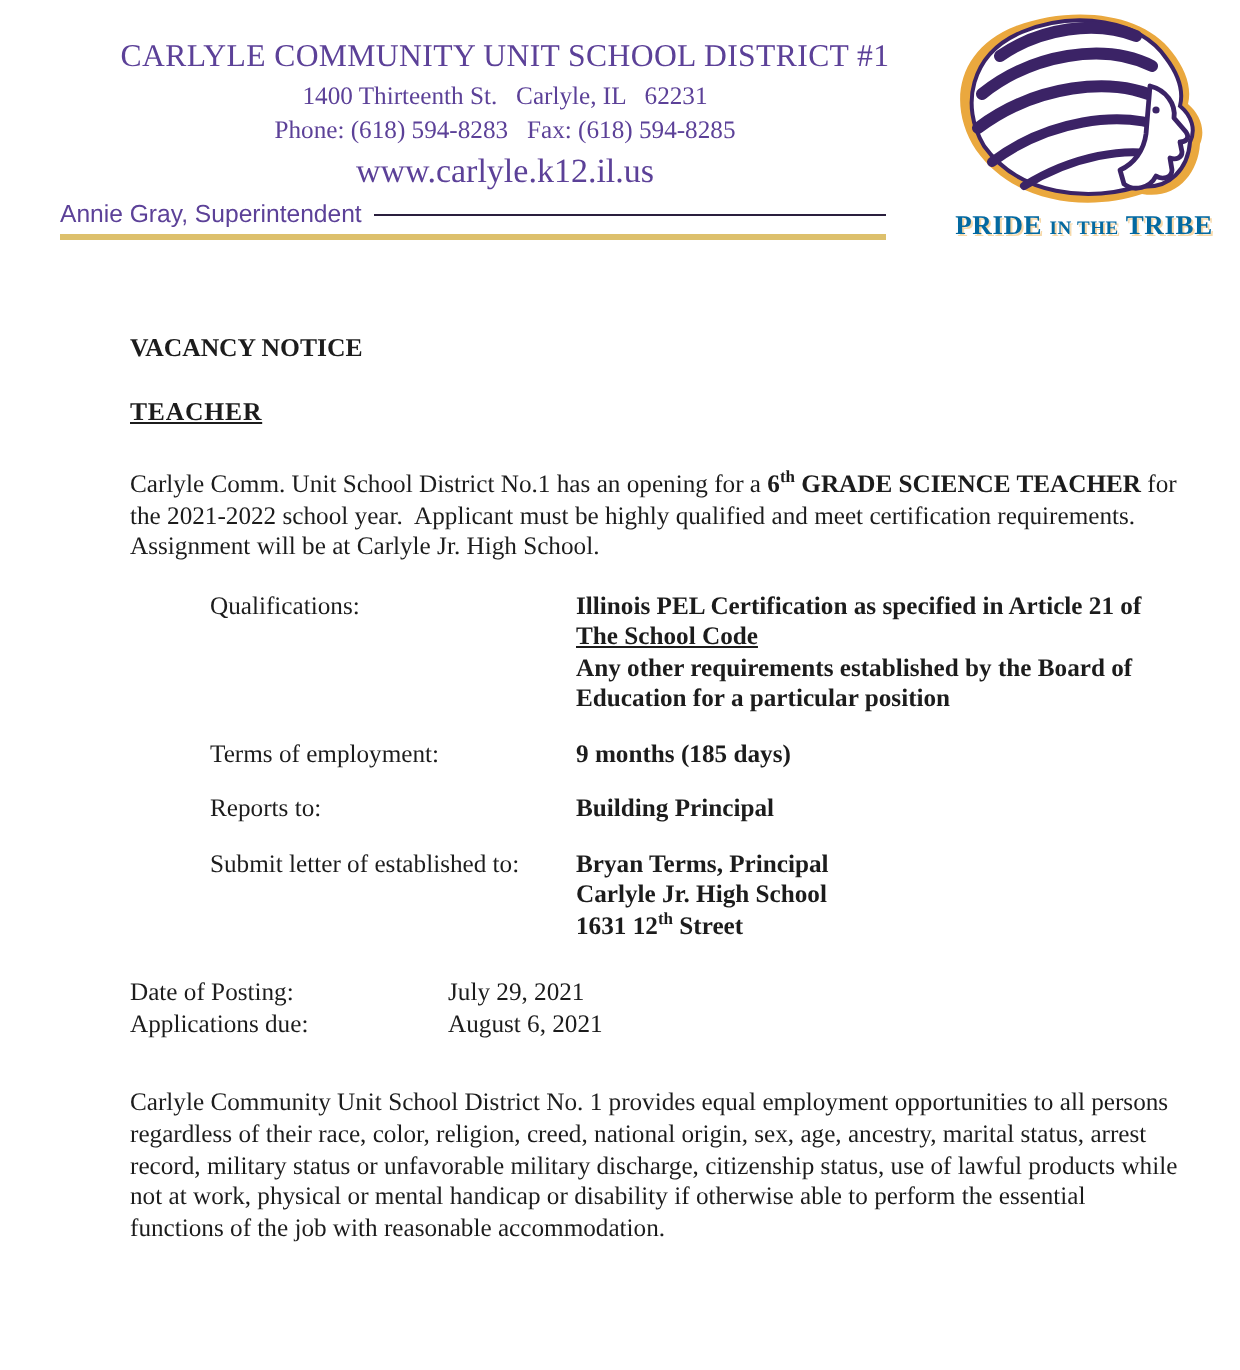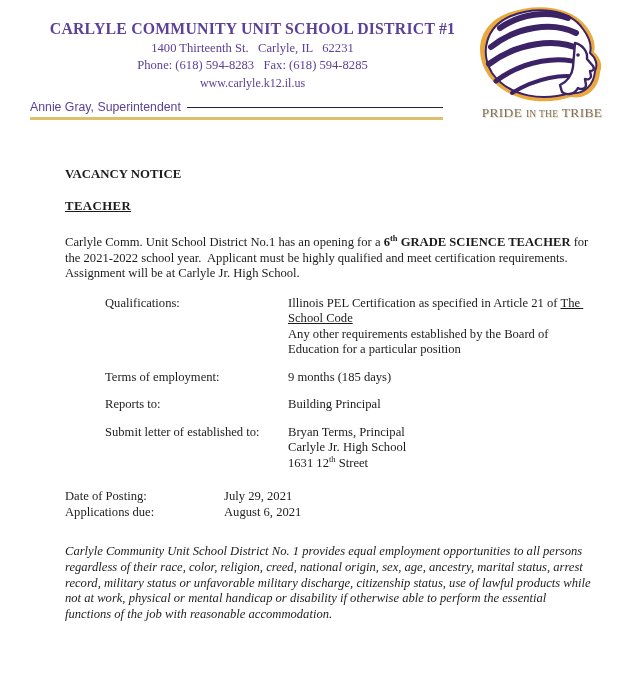--- a/index.html
+++ b/index.html
@@ -4,28 +4,28 @@
 <style>
   html,body { margin:0; padding:0; }
   body {
     width:620px; height:685px; background:#ffffff; overflow:hidden;
     font-family:"Liberation Serif", serif; color:#1c1c1c; position:relative;
   }
   .page { position:absolute; inset:0; }
 
   
   .lh { position:absolute; left:35px; top:20px; width:435px; text-align:center; color:#5c4198; }
-  .district { font-size:15.8px; font-weight:bold; letter-spacing:.2px; white-space:nowrap; }
+  .district { font-size:15.8px; font-weight:normal; letter-spacing:.2px; white-space:nowrap; }
   .lh-line { font-size:12.6px; margin-top:2.5px; white-space:pre-wrap; }
-  .website  { font-size:12px; }
+  .website  { font-size:17px; }
 
   .logo-box { position:absolute; left:471px; top:7px; width:142px; text-align:center; }
   .logo-box svg { display:block; margin:0 auto; }
   .motto {
-    font-weight:normal; color:#737373; font-size:13.5px; letter-spacing:.3px; margin-top:1px;
+    font-weight:bold; color:#0369a1; font-size:13.5px; letter-spacing:.3px; margin-top:1px;
     text-shadow:1px 1px 0 rgba(234,168,62,.45); white-space:nowrap;
   }
   .motto .sm { font-size:9.5px; }
 
   .super-block { position:absolute; left:30px; top:100px; width:413px; }
   .super-row { display:flex; align-items:center; }
   .super-name {
     color:#5c4198; font-family:"Liberation Sans", sans-serif; font-size:12.3px;
     white-space:nowrap; padding-right:6px;
   }
@@ -38,29 +38,29 @@
   .pos-head { margin-top:16px; }
   .pos-head span { text-decoration:underline; letter-spacing:.4px; }
   .intro { margin:21px 0 0 0; white-space:pre-wrap; }
   .intro b { font-weight:bold; }
   sup { font-size:8.5px; vertical-align:super; line-height:0; }
 
   .details { margin-top:14px; }
   .detail-row { display:flex; align-items:flex-start; }
   .detail-row + .detail-row { margin-top:12px; }
   .detail-label { margin-left:40px; width:183px; flex:none; }
-  .detail-value { width:302px; }
+  .detail-value { width:302px;font-weight:bold; }
   .vtext { white-space:pre-wrap; }
   .u { text-decoration:underline; }
 
   .dates { margin-top:18px; }
   .date-row { display:flex;gap:44px; }
   .date-label { width:115px; flex:none; }
 
-  .eeo { margin:24px 0 4px 0; font-style:italic; white-space:pre-wrap; line-height:15.8px; }
+  .eeo { margin:24px 0 4px 0; white-space:pre-wrap; line-height:15.8px; }
 </style>
 </head>
 <body>
 
 <div class="page">
 
   <div class="lh">
     <div class="district">CARLYLE COMMUNITY UNIT SCHOOL DISTRICT #1</div>
     <div class="lh-line">1400 Thirteenth St.   Carlyle, IL   62231</div>
     <div class="lh-line">Phone: (618) 594-8283   Fax: (618) 594-8285</div>

